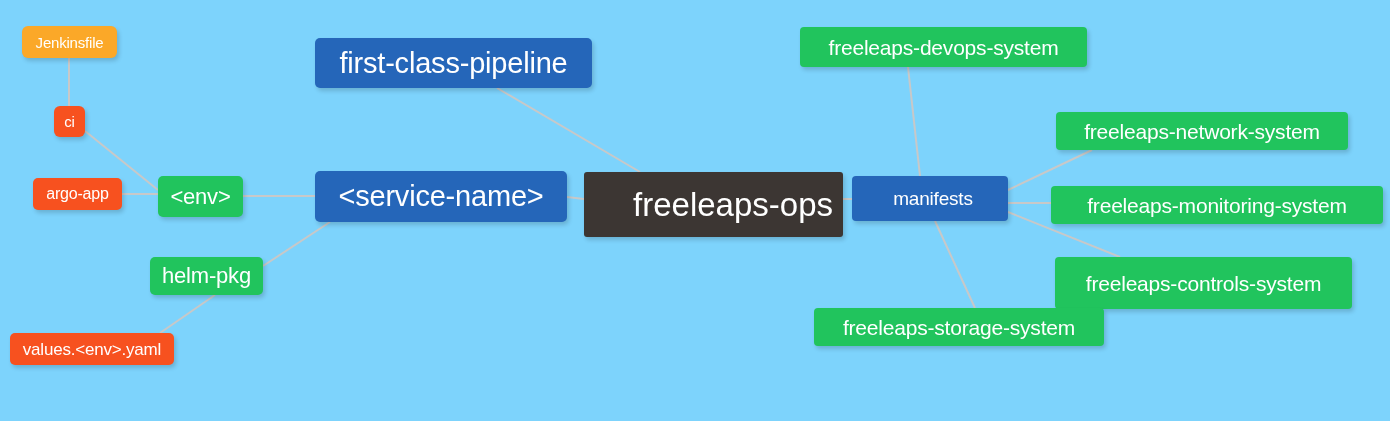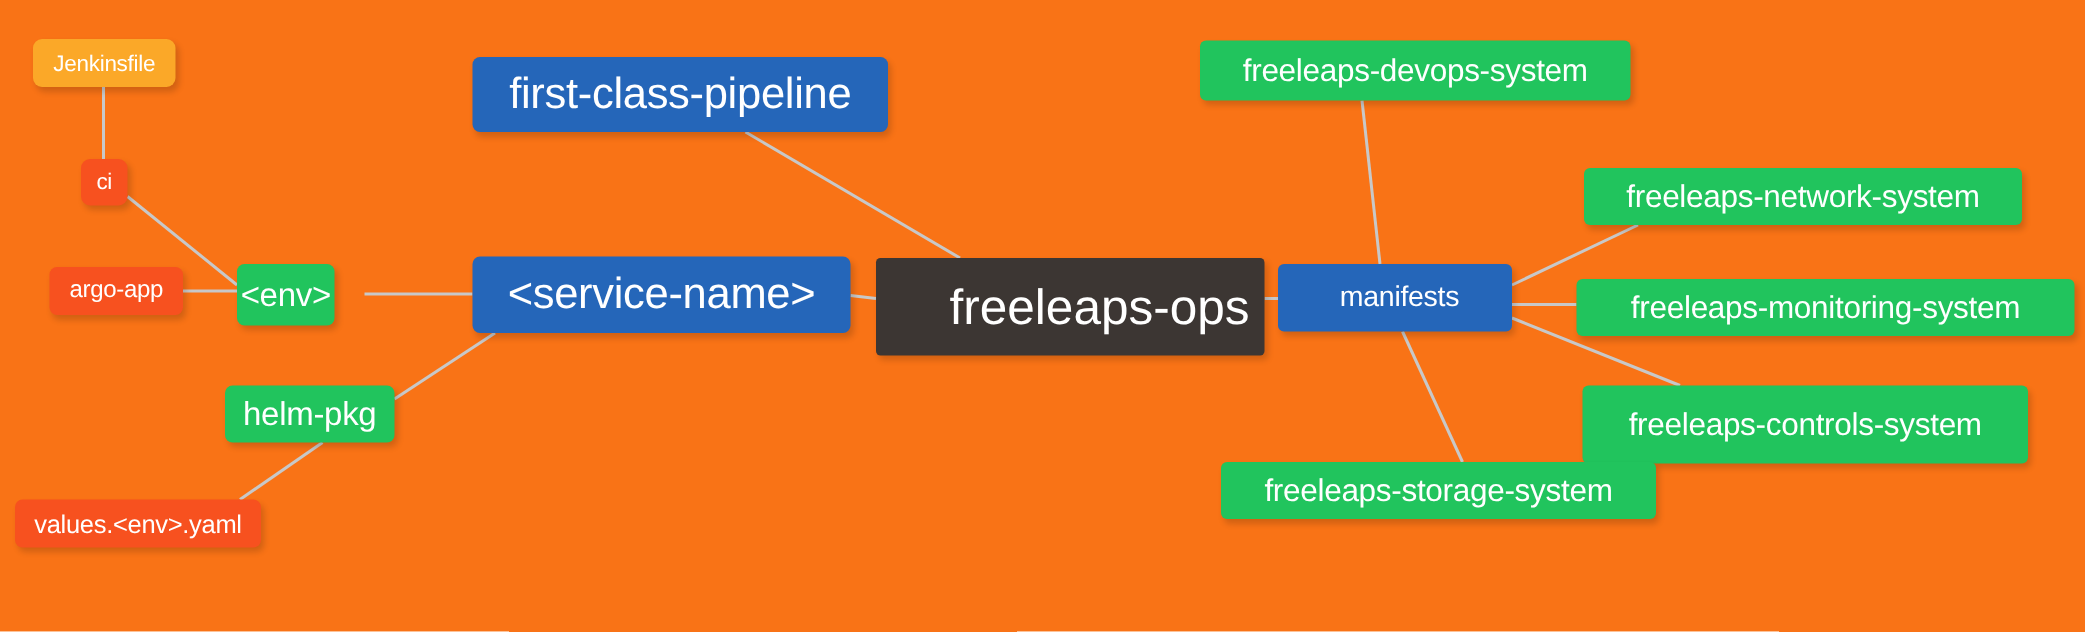--- a/index.html
+++ b/index.html
@@ -8,21 +8,21 @@
     background: #ffffff;
   }
   body {
     font-family: "Liberation Sans", sans-serif;
     -webkit-font-smoothing: antialiased;
   }
   #canvas {
     position: relative;
     width: 1390px;
     height: 421px;
-    background: #f97316;
+    background: #7dd3fc;
     overflow: hidden;
   }
   #edges {
     position: absolute;
     left: 0;
     top: 0;
     width: 1390px;
     height: 421px;
     pointer-events: none;
   }
@@ -49,21 +49,21 @@
   }
   .node.blue   { background: #2566b9; }
   .node.green  { background: #21c45d; }
   .node.red    { background: #f7511f; }
   .node.orange { background: #fba828; }
 
   .n-jenkinsfile          { left:22px;   top:26px;  width:95px;  height:32px;  font-size:15px; border-radius:6px; }
   .n-ci                   { left:54px;   top:106px; width:31px;  height:31px;  font-size:15px; border-radius:6px; }
   .n-argo-app             { left:33px;   top:178px; width:89px;  height:32px;  font-size:16px; border-radius:5px; }
   .n-values-yaml          { left:10px;   top:333px; width:164px; height:32px;  font-size:17px; border-radius:5px; }
-  .n-env                  { left:158px;  top:176px; width:65px;  height:41px;  font-size:22px; border-radius:5px; }
+  .n-env                  { left:158px;  top:176px; width:85px;  height:41px;  font-size:22px; border-radius:5px; }
   .n-helm-pkg             { left:150px;  top:257px; width:113px; height:38px;  font-size:22px; border-radius:5px; }
   .n-first-class-pipeline { left:315px;  top:38px;  width:277px; height:50px;  font-size:29px; border-radius:5px; }
   .n-service-name         { left:315px;  top:171px; width:252px; height:51px;  font-size:29px; border-radius:5px; }
   .n-freeleaps-ops        { left:584px;  top:172px; width:259px; height:65px; }
   .n-manifests            { left:852px;  top:176px; width:156px; height:45px;  font-size:19px; border-radius:4px;padding-left:16px; }
   .n-devops-system        { left:800px;  top:27px;  width:287px; height:40px;  font-size:21px; border-radius:4px; }
   .n-network-system       { left:1056px; top:112px; width:292px; height:38px;  font-size:21px; border-radius:4px; }
   .n-monitoring-system    { left:1051px; top:186px; width:332px; height:38px;  font-size:21px; border-radius:4px; }
   .n-controls-system      { left:1055px; top:257px; width:297px; height:52px;  font-size:21px; border-radius:4px; }
   .n-storage-system       { left:814px;  top:308px; width:290px; height:38px;  font-size:21px; border-radius:4px; }

